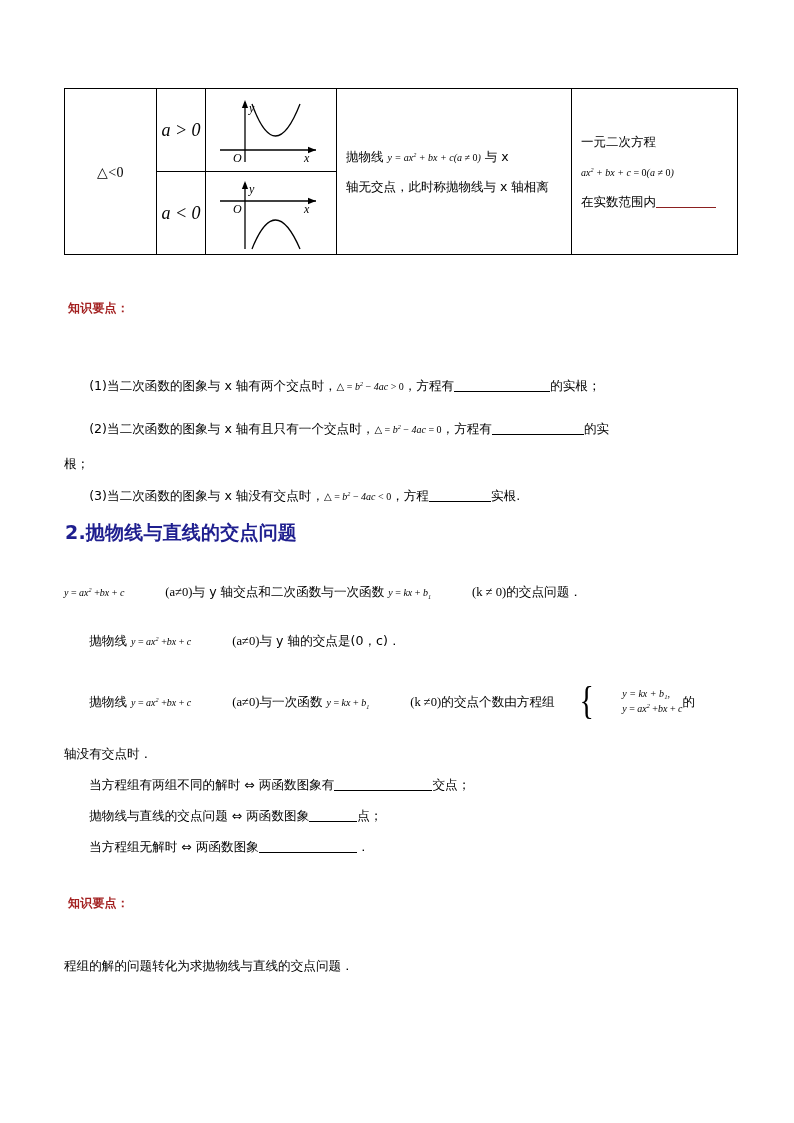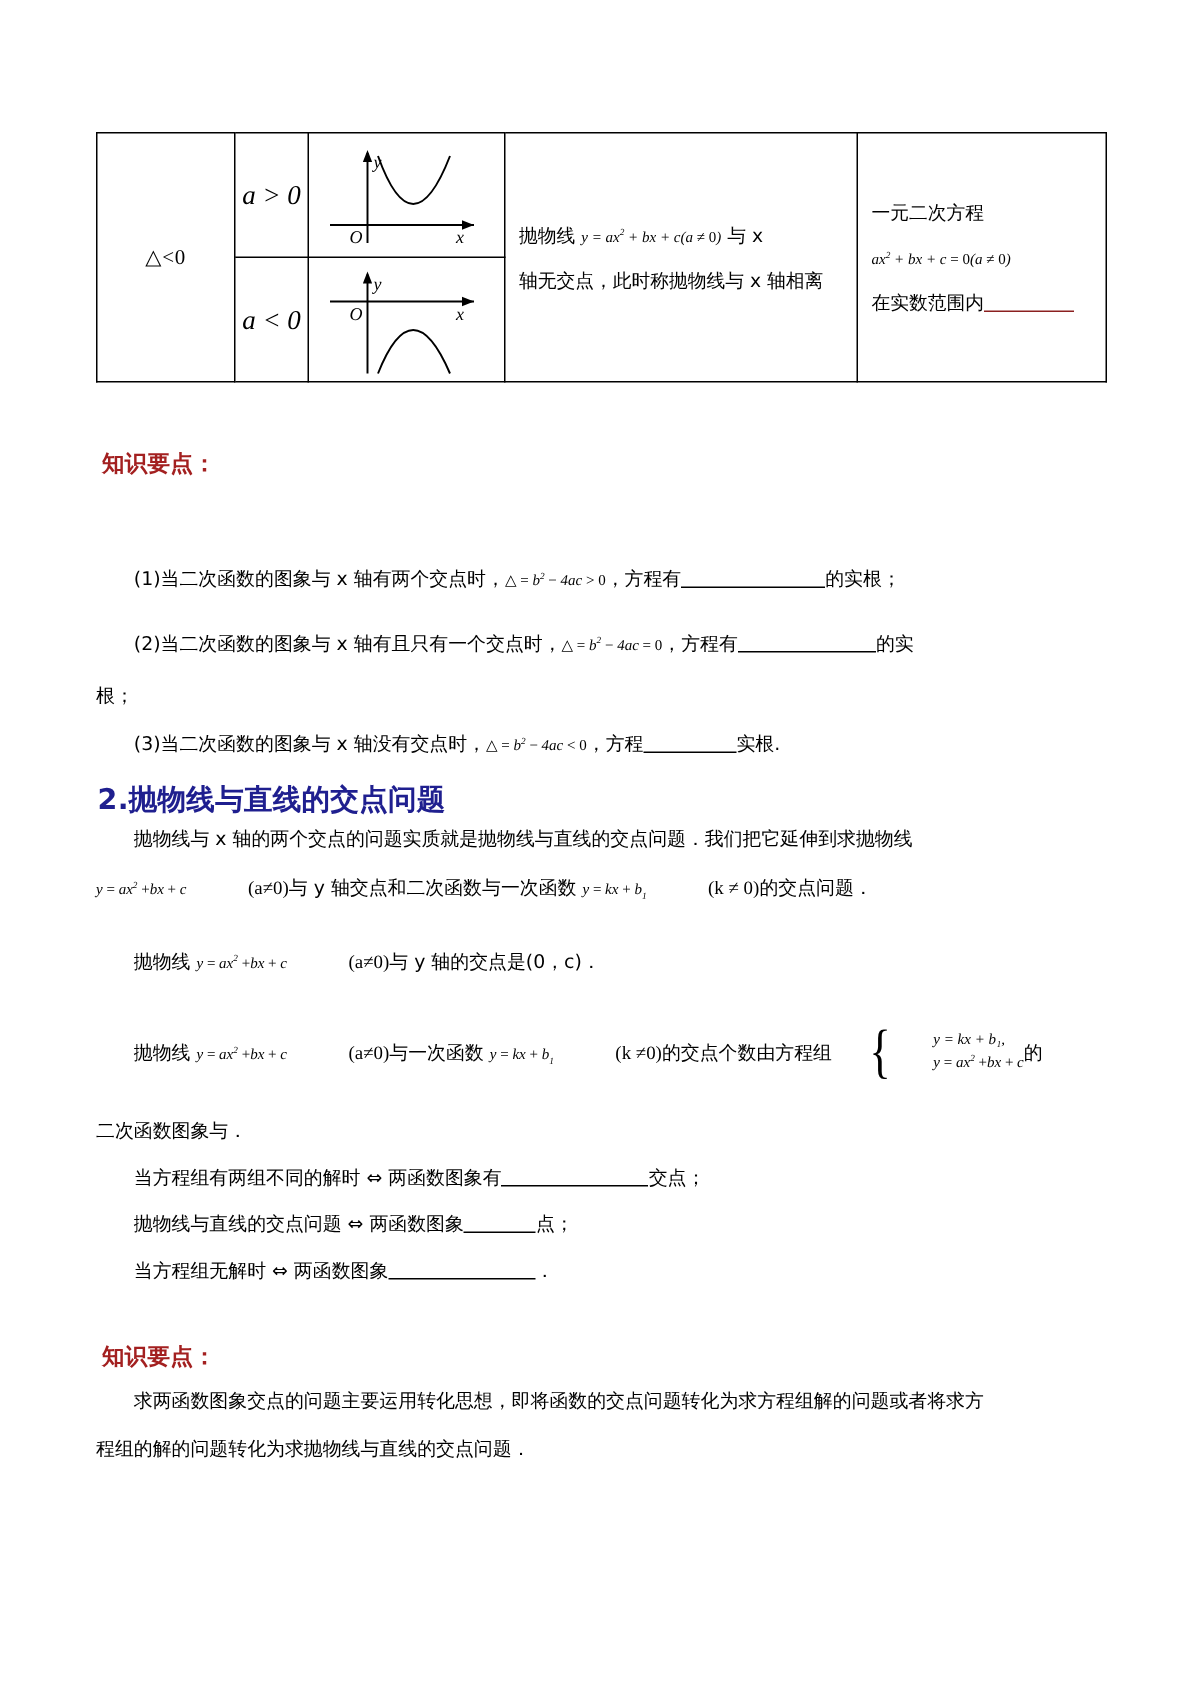--- a/index.html
+++ b/index.html
@@ -96,21 +96,21 @@
   
   .blk {
     position: absolute;
     font-family: "DejaVu Sans", sans-serif;
     font-size: 12.6px;
     color: #000000;
   }
   .red-head {
     color: #a32020;
     font-weight: bold;
-    font-size: 15px;
+    font-size: 12px;
     font-family: "DejaVu Sans", sans-serif;
     letter-spacing: .2px;
   }
   .blue-head {
     color: #1f1f8f;
     font-weight: bold;
     font-size: 19px;
     font-family: "DejaVu Sans", sans-serif;
     letter-spacing: .2px;
   }
@@ -258,23 +258,20 @@
   <div class="blk" style="left:64px; top:488px;">
     <div class="para indent2">
       <span>(3)</span><span>当二次函数的图象与 x 轴没有交点时，</span><span class="m"><span class="up">△</span>&nbsp;<span class="up">=</span>&nbsp;<i>b</i><sup>2</sup>&nbsp;<span class="up">−</span>&nbsp;4<i>ac</i>&nbsp;<span class="up">&lt;</span>&nbsp;<span class="up">0</span></span><span>，方程</span><span class="ul" style="width:62px;"></span><span>实根.</span>
     </div>
   </div>
 
   <div class="blk" style="left:65px; top:520px;">
     <span class="blue-head">2.抛物线与直线的交点问题</span>
   </div>
 
-  <div class="blk" style="left:64px; top:551px;">
-    <div class="para indent2">抛物线与 x 轴的两个交点的问题实质就是抛物线与直线的交点问题．我们把它延伸到求抛物线</div>
-  </div>
 
   <div class="blk" style="left:64px; top:584px;">
     <div class="para">
       <span class="m"><i>y</i>&nbsp;<span class="up">=</span>&nbsp;<i>a</i><i>x</i><sup>2</sup>&nbsp;<span class="up">+</span><i>bx</i>&nbsp;<span class="up">+</span>&nbsp;<i>c</i></span>&nbsp;<span class="mn">(a≠0)</span><span>与 y 轴交点和二次函数与一次函数 </span><span class="m"><i>y</i>&nbsp;<span class="up">=</span>&nbsp;<i>kx</i>&nbsp;<span class="up">+</span>&nbsp;<i>b</i><sub>1</sub></span>&nbsp;<span class="mn">(k ≠ 0)</span><span>的交点问题．</span>
     </div>
   </div>
 
   <div class="blk" style="left:64px; top:633px;">
     <div class="para indent2">
       <span>抛物线 </span><span class="m"><i>y</i>&nbsp;<span class="up">=</span>&nbsp;<i>a</i><i>x</i><sup>2</sup>&nbsp;<span class="up">+</span><i>bx</i>&nbsp;<span class="up">+</span>&nbsp;<i>c</i></span>&nbsp;<span class="mn">(a≠0)</span><span>与 y 轴的交点是(0，c)．</span>
@@ -287,21 +284,21 @@
           <span class="brace">{</span>
           <span class="rows">
             <span class="m">y = kx + b₁,</span>
             <span class="m"><i>y</i>&nbsp;<span class="up">=</span>&nbsp;<i>a</i><i>x</i><sup>2</sup>&nbsp;<span class="up">+</span><i>bx</i>&nbsp;<span class="up">+</span>&nbsp;<i>c</i></span>
           </span>
         </span><span>的</span>
     </div>
   </div>
 
   <div class="blk" style="left:64px; top:746px;">
-    <div class="para">二次函数图象与．</div>
+    <div class="para">轴没有交点时．</div>
   </div>
 
   <div class="blk" style="left:64px; top:777px;">
     <div class="para indent2">
       <span>当方程组有两组不同的解时 ⇔ 两函数图象有</span><span class="ul" style="width:98px;"></span><span>交点；</span>
     </div>
   </div>
 
   <div class="blk" style="left:64px; top:808px;">
     <div class="para indent2">
@@ -313,21 +310,18 @@
     <div class="para indent2">
       <span>当方程组无解时 ⇔ 两函数图象</span><span class="ul" style="width:98px;"></span><span>．</span>
     </div>
   </div>
 
 
   <div class="blk" style="left:68px; top:895px;">
     <span class="red-head">知识要点：</span>
   </div>
 
-  <div class="blk" style="left:64px; top:926px;">
-    <div class="para indent2">求两函数图象交点的问题主要运用转化思想，即将函数的交点问题转化为求方程组解的问题或者将求方</div>
-  </div>
 
   <div class="blk" style="left:64px; top:958px;">
     <div class="para">程组的解的问题转化为求抛物线与直线的交点问题．</div>
   </div>
 
 </div>
 
 </body></html>

